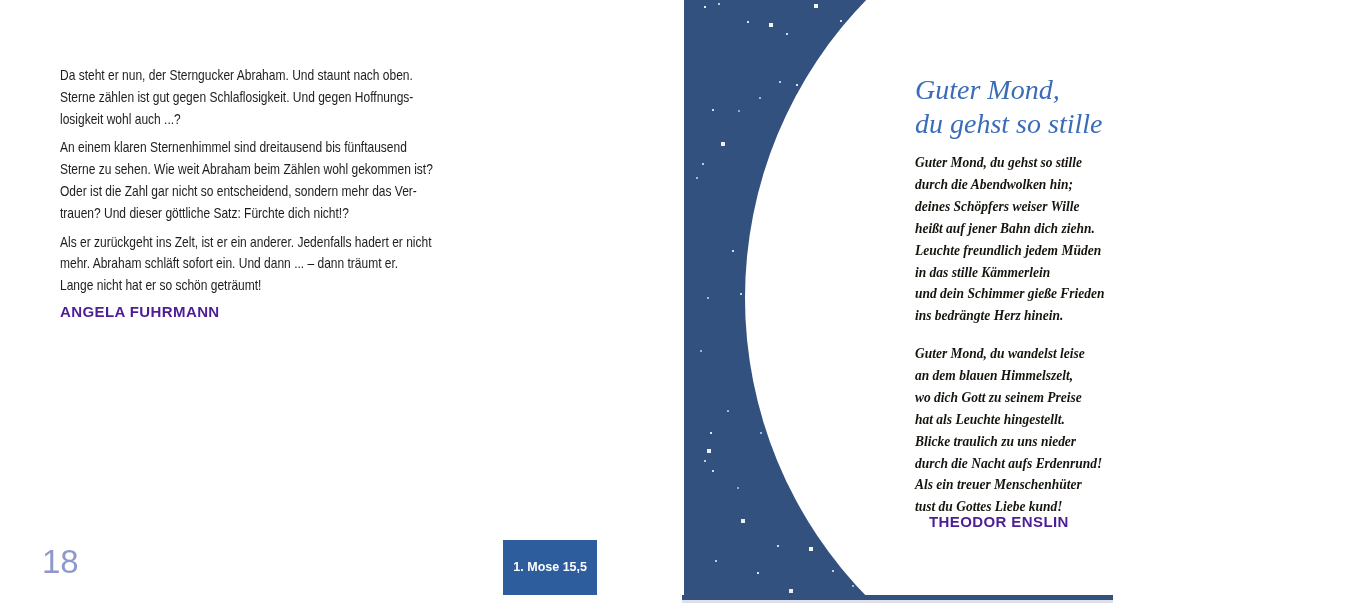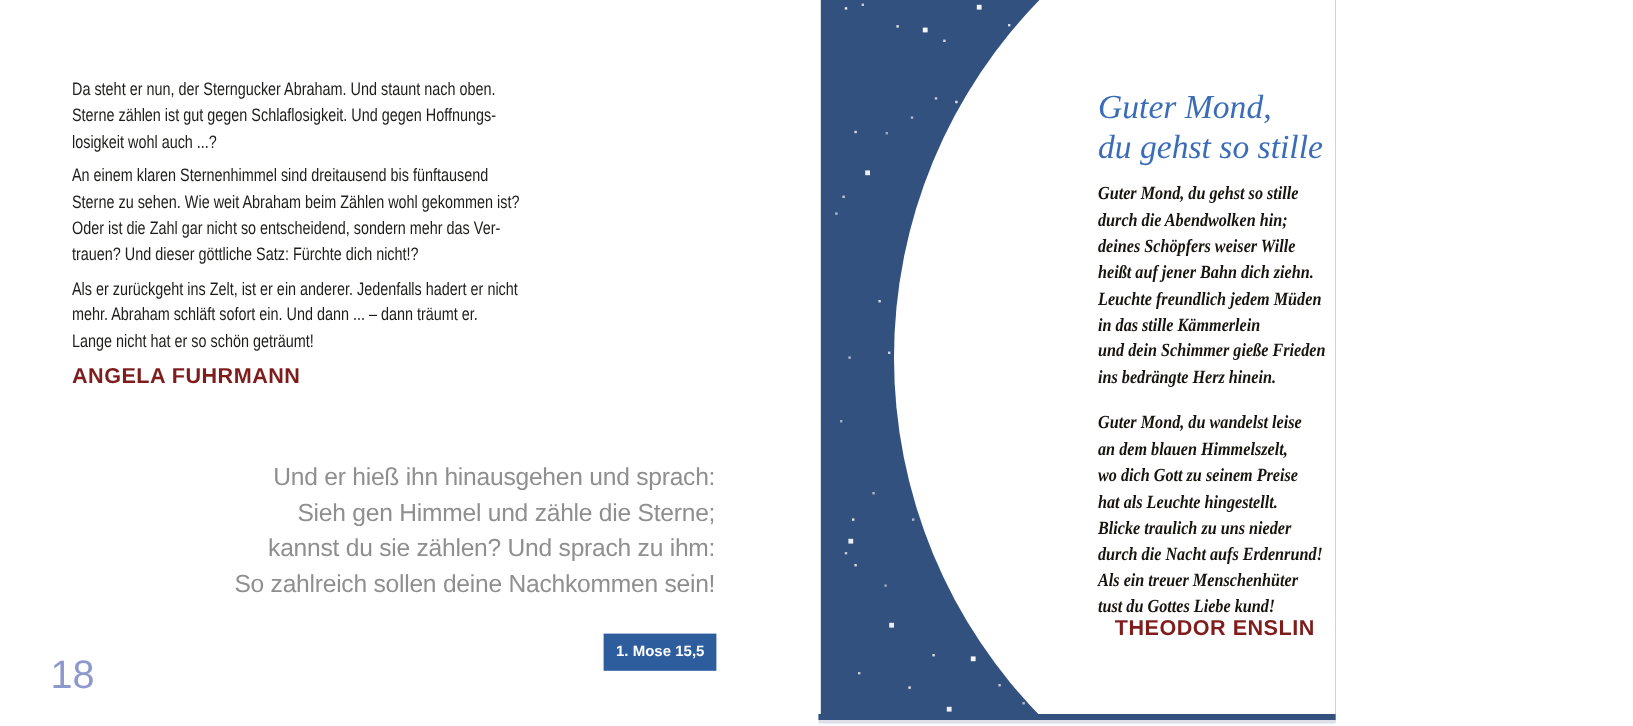--- a/index.html
+++ b/index.html
@@ -13,34 +13,34 @@
   .page-right{left:682px;width:679px;background:#ffffff;}
 
   
   .body-copy{
     position:absolute;left:60px;top:64px;width:560px;
     transform:scaleX(0.8);transform-origin:left top;
     font-size:15px;line-height:21.8px;color:#1d1d1b;
   }
   .body-copy p{margin:0 0 7px 0;white-space:pre-line;}
   .byline{
-    position:absolute;font-size:18px;font-weight:600;letter-spacing:.4px;
-    color:#7f1d1d;
+    position:absolute;font-size:15px;font-weight:600;letter-spacing:.4px;
+    color:#4c1d95;
     text-align:right;
   }
   .byline-left{left:60px;top:303px;}
   .quote{
     position:absolute;top:383px;right:86px;width:470px;text-align:right;
     font-size:20.5px;line-height:29.5px;letter-spacing:-0.2px;color:#8f8f8f;
     white-space:pre-line;
   }
   .badge{
-    position:absolute;top:528px;right:85px;
+    position:absolute;top:540px;right:85px;
     background:#2e5d9e;color:#ffffff;font-size:12.5px;font-weight:600;
-    line-height:15px;padding:8px 10px;
+    line-height:15px;padding:20px 10px;
   }
   .pagenum{
     position:absolute;font-size:33px;color:#8d99cc;line-height:1;
   }
   .pagenum-left{left:42px;top:545px;}
   .pagenum-right{left:603px;top:545px;z-index:6;}
 
   
   .navy-bg{position:absolute;left:2px;top:0;width:677px;height:601px;background:#33517e;z-index:0;overflow:hidden;}
   .stars{
@@ -104,24 +104,20 @@
 Sterne zu sehen. Wie weit Abraham beim Zählen wohl gekommen ist?
 Oder ist die Zahl gar nicht so entscheidend, sondern mehr das Ver-
 trauen? Und dieser göttliche Satz: Fürchte dich nicht!?</p>
       <p>Als er zurückgeht ins Zelt, ist er ein anderer. Jedenfalls hadert er nicht
 mehr. Abraham schläft sofort ein. Und dann ... – dann träumt er.
 Lange nicht hat er so schön geträumt!</p>
     </div>
 
     <div class="byline byline-left">ANGELA FUHRMANN</div>
 
-    <div class="quote">Und er hieß ihn hinausgehen und sprach:
-Sieh gen Himmel und zähle die Sterne;
-kannst du sie zählen? Und sprach zu ihm:
-So zahlreich sollen deine Nachkommen sein!</div>
 
     <div class="badge">1. Mose 15,5</div>
 
     <div class="pagenum pagenum-left">18</div>
   </section>
 
   <section class="page page-right">
 
     <div class="navy-bg">
       <div class="stars"></div>

